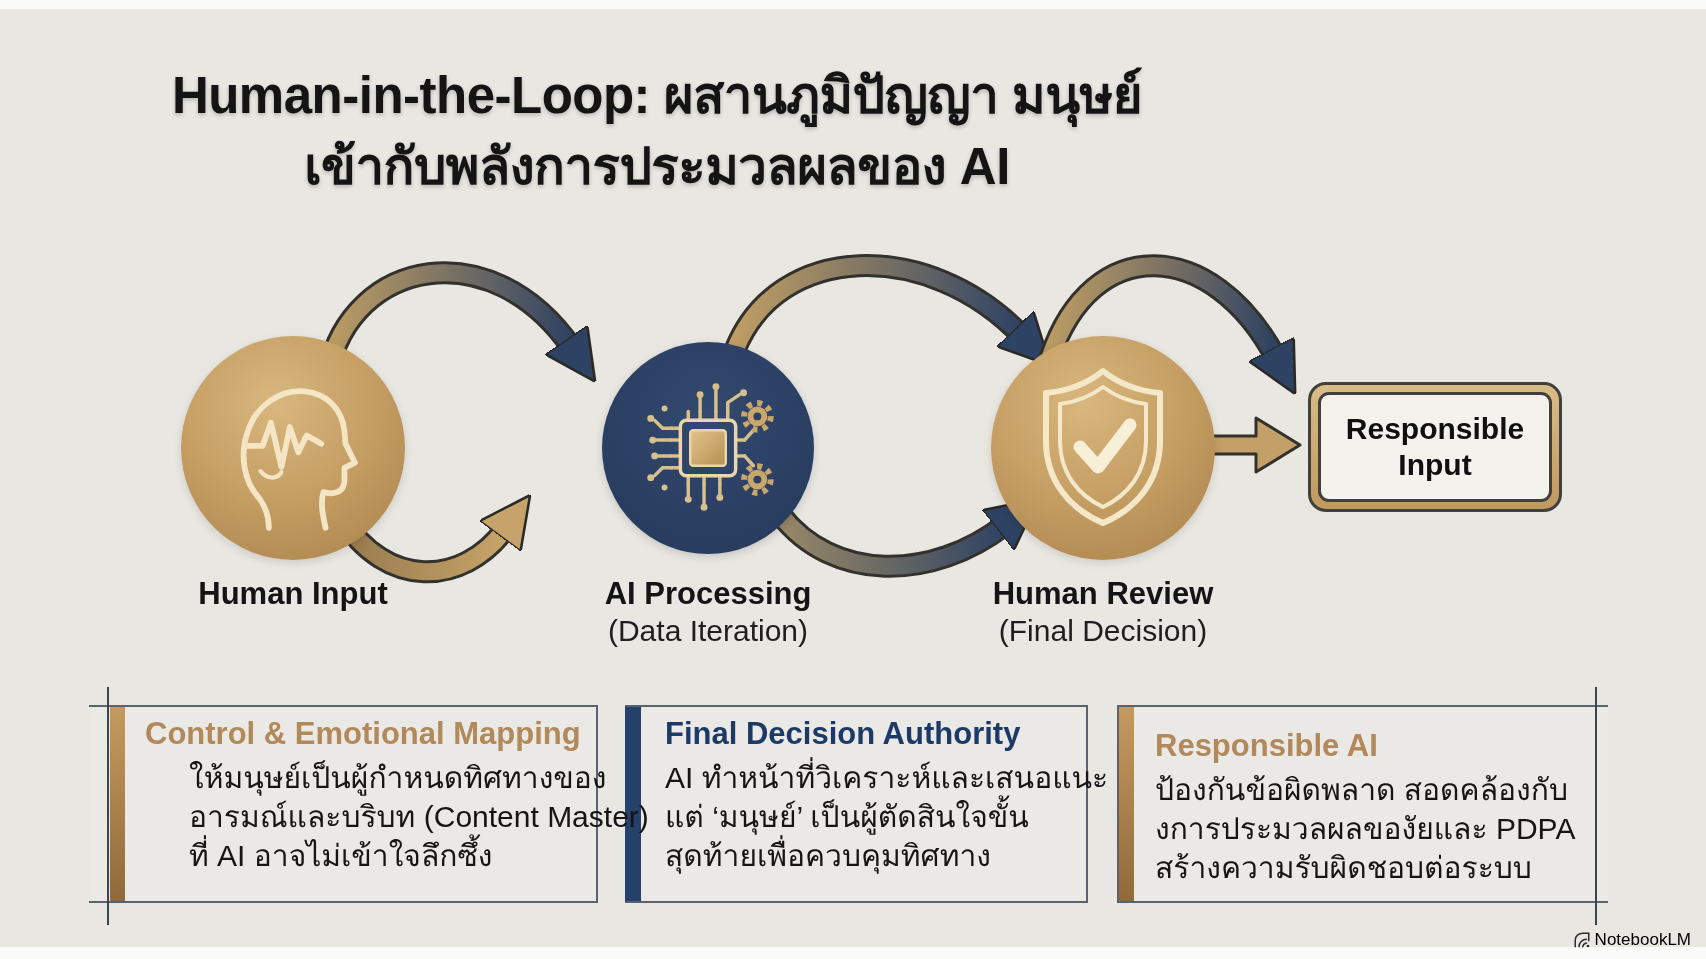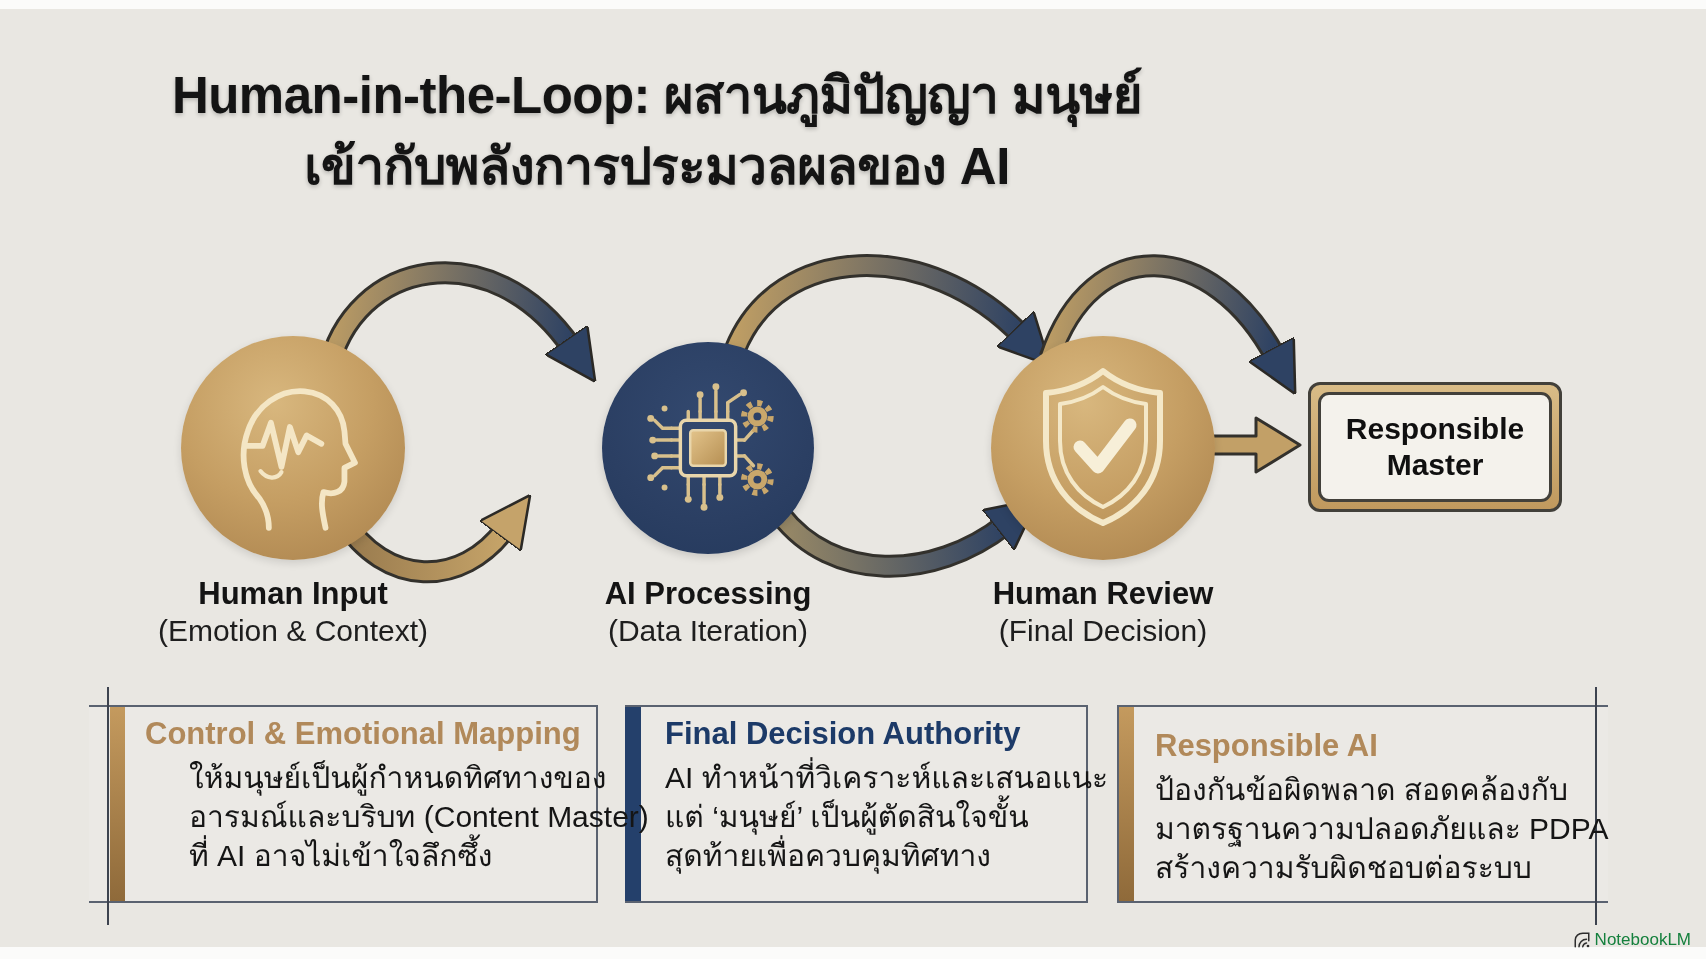--- a/index.html
+++ b/index.html
@@ -39,21 +39,21 @@
   }
   .node-sublabel{
     position:absolute;width:440px;text-align:center;z-index:2;
     font-size:30px;color:#1e1e1e;top:614px;font-weight:normal;
   }
   .l1{left:73px;text-align:center;} .l2{left:488px;} .l3{left:883px;}
 
   
   .output-box{
     position:absolute;left:1308px;top:382px;width:254px;height:130px;z-index:2;
-    box-sizing:border-box;border:3px solid #42403a;border-radius:12px;
+    box-sizing:border-box;border:3px solid #42403a;border-radius:18px;
     background:linear-gradient(180deg,#d9bc87,#c0995e);padding:7px;
   }
   .output-box-inner{
     width:100%;height:100%;box-sizing:border-box;border:3px solid #42403a;border-radius:11px;
     background:#f4f2ec;display:flex;align-items:center;justify-content:center;text-align:center;
     font-weight:bold;font-size:30px;line-height:36px;color:#101010;
   }
 
   
   .card{
@@ -81,21 +81,21 @@
   .card-body{
     position:absolute;font-size:30px;line-height:39px;color:#151515;white-space:nowrap;z-index:4;
   }
   #ct1{left:145px;top:716px;} #cb1{left:145px;top:758px;margin-left:44px;}
   #ct2{left:665px;top:716px;} #cb2{left:665px;top:758px;}
   #ct3{left:1155px;top:716px;margin-top:12px;} #cb3{left:1155px;top:758px;margin-top:12px;}
 
   
   .watermark{
     position:absolute;right:15px;bottom:9px;z-index:5;display:flex;align-items:center;gap:4px;
-    font-size:17px;color:#15803d;font-weight:normal;
+    font-size:17px;color:#000000;font-weight:normal;
   }
 </style>
 </head>
 <body>
 
 <div class="stage">
 
   <div class="edge-strip top"></div>
   <div class="edge-strip bottom"></div>
 
@@ -222,31 +222,30 @@
     <svg width="150" height="170" viewBox="0 0 150 170">
       <g fill="none" stroke="#f4e8c8" stroke-linecap="round" stroke-linejoin="round">
         <path stroke-width="6" d="M75 8 C 60 20, 40 28, 18 30 L18 78 C18 118, 42 146, 75 160 C108 146, 132 118, 132 78 L132 30 C110 28, 90 20, 75 8 Z"></path>
         <path stroke-width="4" d="M75 24 C 63 33, 48 39, 32 41 L32 78 C32 110, 50 132, 75 144 C100 132, 118 110, 118 78 L118 41 C102 39, 87 33, 75 24 Z"></path>
         <path stroke-width="13" d="M52 84 L70 104 L102 62" stroke="#f7efd8"></path>
       </g>
     </svg>
   </div>
 
   <div class="node-label l1">Human Input</div>
-  <div class="node-sublabel l1">(Emotion &amp; Context)</div>
   <div class="node-label l2">AI Processing</div>
   <div class="node-sublabel l2">(Data Iteration)</div>
   <div class="node-label l3">Human Review</div>
   <div class="node-sublabel l3">(Final Decision)</div>
 
   <div class="output-box">
     <div class="output-box-inner">
       <div>
         <div>Responsible</div>
-        <div>Master</div>
+        <div>Input</div>
       </div>
     </div>
   </div>
 
   <div class="guide-line" id="guide-left"></div>
   <div class="guide-line" id="guide-right"></div>
 
   <div class="card" id="card1"></div>
   <div class="accent gold" id="accent1"></div>
   <div class="card-title gold" id="ct1">Control &amp; Emotional Mapping</div>
@@ -263,21 +262,21 @@
     <div>AI ทำหน้าที่วิเคราะห์และเสนอแนะ</div>
     <div>แต่ ‘มนุษย์’ เป็นผู้ตัดสินใจขั้น</div>
     <div>สุดท้ายเพื่อควบคุมทิศทาง</div>
   </div>
 
   <div class="card" id="card3"></div>
   <div class="accent gold" id="accent3"></div>
   <div class="card-title gold" id="ct3">Responsible AI</div>
   <div class="card-body" id="cb3">
     <div>ป้องกันข้อผิดพลาด สอดคล้องกับ</div>
-    <div>มาตรฐานความปลอดภัยและ PDPA</div>
+    <div>งการประมวลผลของัยและ PDPA</div>
     <div>สร้างความรับผิดชอบต่อระบบ</div>
   </div>
 
   <div class="watermark">
     <svg width="18" height="18" viewBox="0 0 24 24">
       <g fill="none" stroke="#2d2d2d" stroke-width="2" stroke-linecap="round">
         <path d="M3 21 V12 C3 6.5 7.5 3 13 3 L21 3 L21 13"></path>
         <path d="M8 21 a10 10 0 0 1 10 -10"></path>
         <path d="M13 21 a6 6 0 0 1 5 -5"></path>
       </g>

